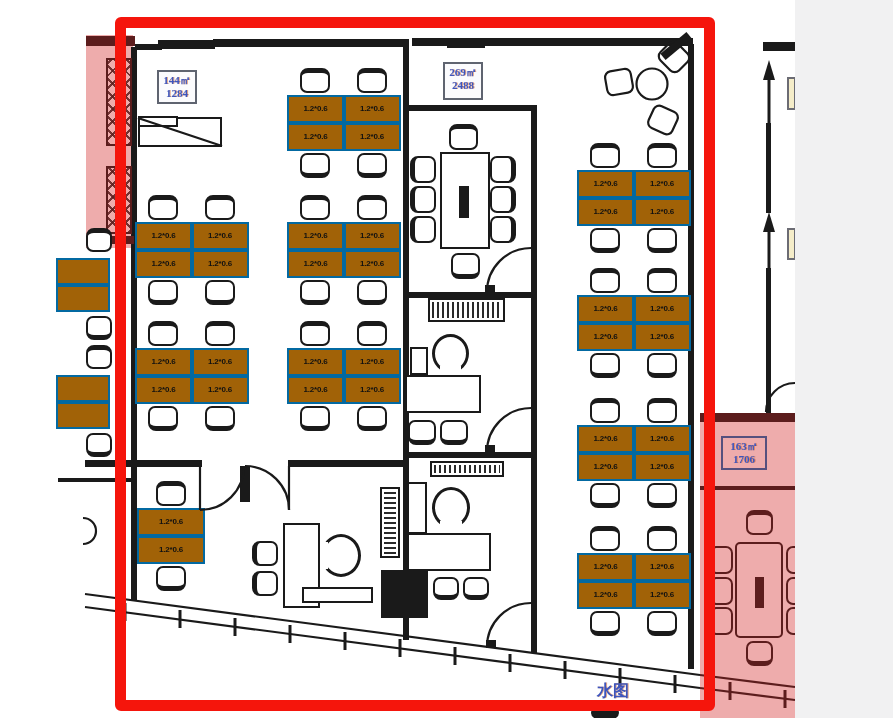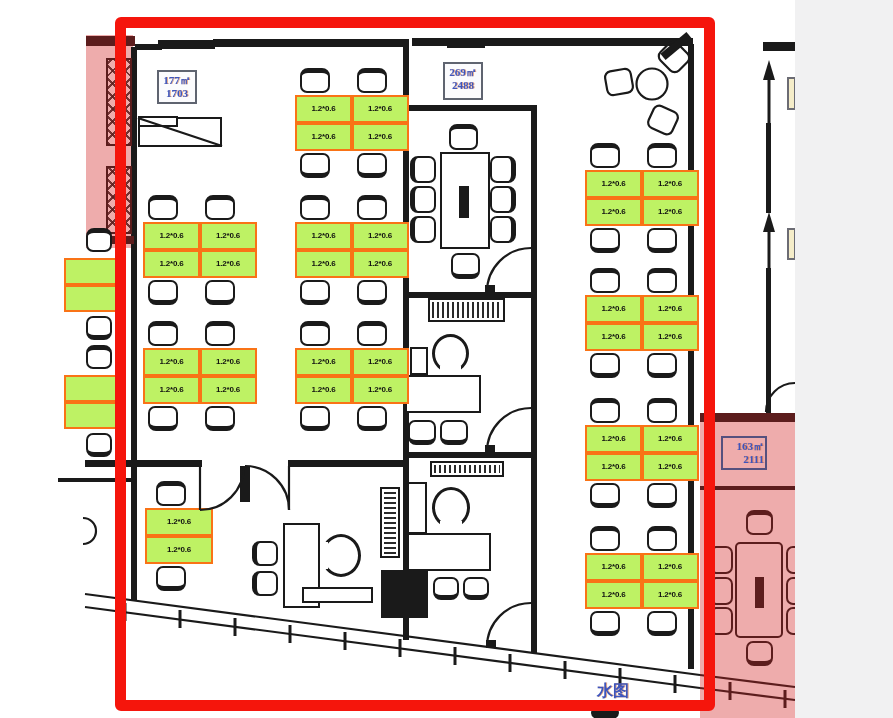--- a/index.html
+++ b/index.html
@@ -1,23 +1,23 @@
 <!DOCTYPE html>
 <html><head>
 <meta charset="utf-8">
 <style>
   html,body{margin:0;padding:0;background:#ffffff;}
   #canvas{position:relative;width:893px;height:718px;background:#ffffff;overflow:hidden;
           font-family:"Liberation Sans",sans-serif;}
   .wall{position:absolute;background:#1a1a1a;}
   .mwall{position:absolute;background:#5c1d1d;}
   .pink{position:absolute;background:#eeacac;}
-  .cell{position:absolute;border:2px solid #f97316;background:#bef264;box-sizing:border-box;
+  .cell{position:absolute;border:2px solid #0369a1;background:#a16207;box-sizing:border-box;
         display:flex;align-items:center;justify-content:center;
-        font:700 8px/1 "Liberation Sans",sans-serif;letter-spacing:-0.2px;color:#111;margin-left:8px;}
+        font:700 8px/1 "Liberation Sans",sans-serif;letter-spacing:-0.2px;color:#111;}
   .chair{position:absolute;border:2px solid #1a1a1a;border-top-width:5px;
          border-radius:8px 8px 7px 7px;background:#fff;box-sizing:border-box;}
   .chair.flip{border-width:2px;border-bottom-width:5px;border-radius:7px 7px 8px 8px;}
   .chair.left{border-width:2px;border-left-width:5px;border-radius:8px 7px 7px 8px;}
   .chair.right{border-width:2px;border-right-width:5px;border-radius:7px 8px 8px 7px;}
   .furn{position:absolute;border:2px solid #1a1a1a;background:#fff;box-sizing:border-box;}
   .black{position:absolute;background:#1a1a1a;}
   .exec{position:absolute;border:3px solid #1a1a1a;border-radius:50%;background:#fff;box-sizing:border-box;}
   .exec .notch{position:absolute;background:#fff;}
   .exec .notch.b{left:5px;right:5px;bottom:-4px;height:8px;}
@@ -25,21 +25,21 @@
   .scrib{position:absolute;border:2px solid #1a1a1a;background:#fff;box-sizing:border-box;}
   .scrib::after{content:"";position:absolute;inset:2px;
         background:repeating-linear-gradient(90deg,#2a2a2a 0 2px,transparent 2px 5px);}
   .scrib.v::after{background:repeating-linear-gradient(0deg,#2a2a2a 0 2px,transparent 2px 5px);}
   .hatch{position:absolute;border:2px solid #5c1d1d;box-sizing:border-box;
         background:repeating-linear-gradient(45deg,rgba(92,29,29,.85) 0 2px,transparent 2px 9px),
                    repeating-linear-gradient(-45deg,rgba(92,29,29,.85) 0 2px,transparent 2px 9px);}
   .roomlabel{position:absolute;border:2px solid #5f6470;background:#fbfbfd;color:#3d55bd;
         font:700 11px/13px "Liberation Serif",serif;text-align:center;padding:2px 1px;
         text-shadow:1px 0 0 rgba(210,100,40,.55);box-sizing:border-box;z-index:20;}
-  .roomlabel.onpink{background:#eeacac;border-color:#55507e;text-align:right;}
+  .roomlabel.onpink{background:#eeacac;border-color:#55507e;}
   .pfurn{position:absolute;border:2px solid #5c1d1d;background:transparent;box-sizing:border-box;}
   .pchair{position:absolute;border:2px solid #5c1d1d;border-top-width:5px;background:transparent;
         border-radius:8px 8px 7px 7px;box-sizing:border-box;}
   .pchair.flip{border-width:2px;border-bottom-width:5px;border-radius:7px 7px 8px 8px;}
   .pchair.left{border-width:2px;border-left-width:5px;border-radius:8px 7px 7px 8px;}
   .pchair.right{border-width:2px;border-right-width:5px;border-radius:7px 8px 8px 7px;}
   .mbar{position:absolute;background:#5c1d1d;}
   #svglayer{position:absolute;left:0;top:0;z-index:5;}
   #graypanel{position:absolute;left:795px;top:0;width:98px;height:718px;background:#f1f1f2;z-index:60;}
   #selbox{position:absolute;left:115px;top:17px;width:600px;height:694px;box-sizing:border-box;
@@ -207,30 +207,30 @@
   <div class="pchair" style="left:746px;top:510px;width:27px;height:25px;"></div>
   <div class="pchair flip" style="left:746px;top:641px;width:27px;height:25px;"></div>
   <div class="pchair left" style="left:708px;top:546px;width:25px;height:28px;"></div>
   <div class="pchair left" style="left:708px;top:577px;width:25px;height:28px;"></div>
   <div class="pchair left" style="left:708px;top:607px;width:25px;height:28px;"></div>
   <div class="pchair right" style="left:786px;top:546px;width:25px;height:28px;"></div>
   <div class="pchair right" style="left:786px;top:577px;width:25px;height:28px;"></div>
   <div class="pchair right" style="left:786px;top:607px;width:25px;height:28px;"></div>
 
   <div class="roomlabel" style="left:157px;top:70px;width:40px;height:34px;">
-    <div>177㎡</div>
-    <div>1703</div>
+    <div>144㎡</div>
+    <div>1284</div>
   </div>
   <div class="roomlabel" style="left:443px;top:62px;width:40px;height:38px;">
     <div>269㎡</div>
     <div>2488</div>
   </div>
   <div class="roomlabel onpink" style="left:721px;top:436px;width:46px;height:34px;">
     <div>163㎡</div>
-    <div>2111</div>
+    <div>1706</div>
   </div>
 
   <div class="cutlabel" style="left:787px;top:77px;width:9px;height:33px;"></div>
   <div class="cutlabel" style="left:787px;top:228px;width:9px;height:32px;"></div>
 
   <div id="desklayer">
       <div class="cell" style="left: 287px; top: 95px; width: 57px; height: 28px;">1.2*0.6</div>
       <div class="cell" style="left: 287px; top: 123px; width: 57px; height: 28px;">1.2*0.6</div>
       <div class="cell" style="left: 343.5px; top: 95px; width: 57px; height: 28px;">1.2*0.6</div>
       <div class="cell" style="left: 343.5px; top: 123px; width: 57px; height: 28px;">1.2*0.6</div>

